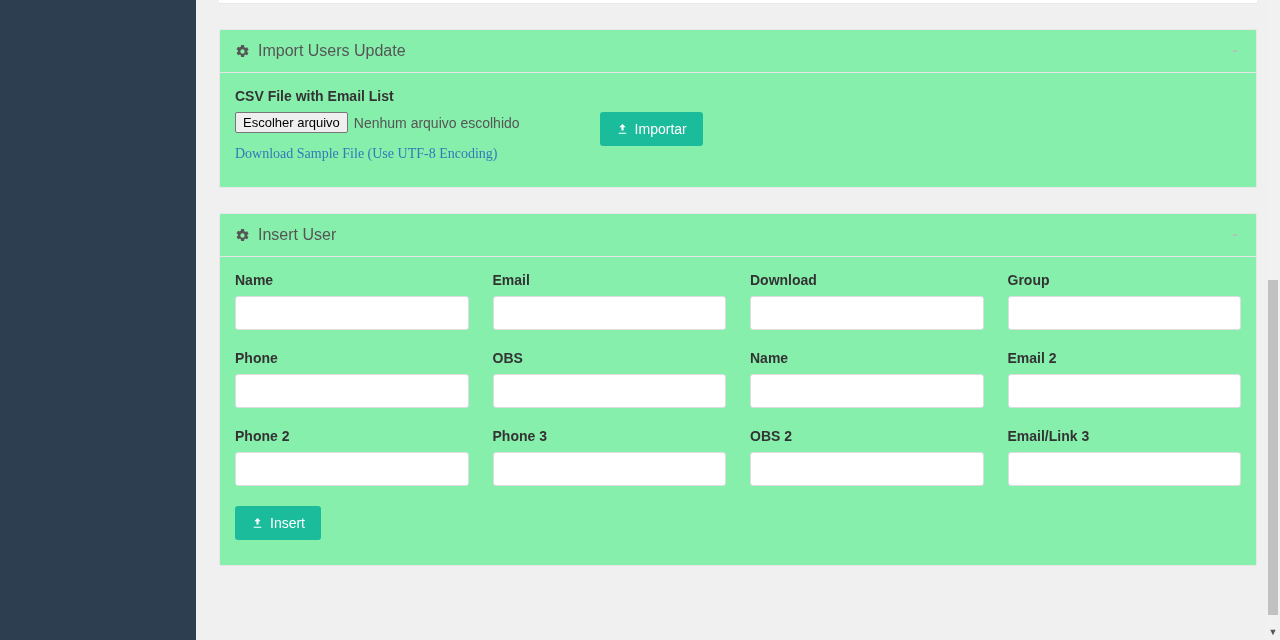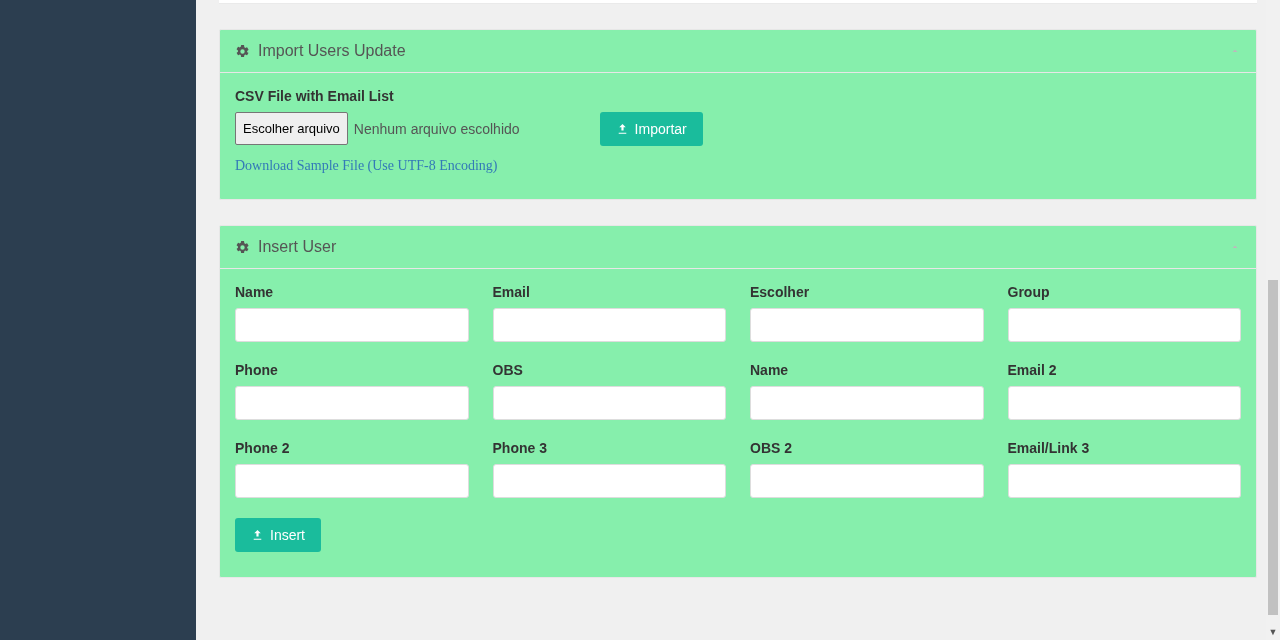--- a/index.html
+++ b/index.html
@@ -69,21 +69,21 @@
   .file-chooser {
     display: flex;
     align-items: center;
     gap: 6px;
     margin-bottom: 12px;
   }
   .file-btn {
     background: #efefef;
     border: 1px solid #767676;
     border-radius: 2px;
-    padding: 8px 7px;
+    padding: 2px 7px;
     font-size: 13px;
     font-family: inherit;
     cursor: pointer;
   }
   .file-status {
     color: #555;
     font-size: 14px;
   }
   .link {
     color: #337ab7;
@@ -228,21 +228,21 @@
         <div class="form-grid">
           <div class="form-group">
             <label class="form-label">Name</label>
             <input class="form-input" type="text" style="">
           </div>
           <div class="form-group">
             <label class="form-label">Email</label>
             <input class="form-input" type="text" style="">
           </div>
           <div class="form-group">
-            <label class="form-label">Escolher</label>
+            <label class="form-label">Download</label>
             <input class="form-input" type="text" style="">
           </div>
           <div class="form-group">
             <label class="form-label">Group</label>
             <input class="form-input" type="text" style="">
           </div>
 
           <div class="form-group">
             <label class="form-label">Phone</label>
             <input class="form-input" type="text" style="">

